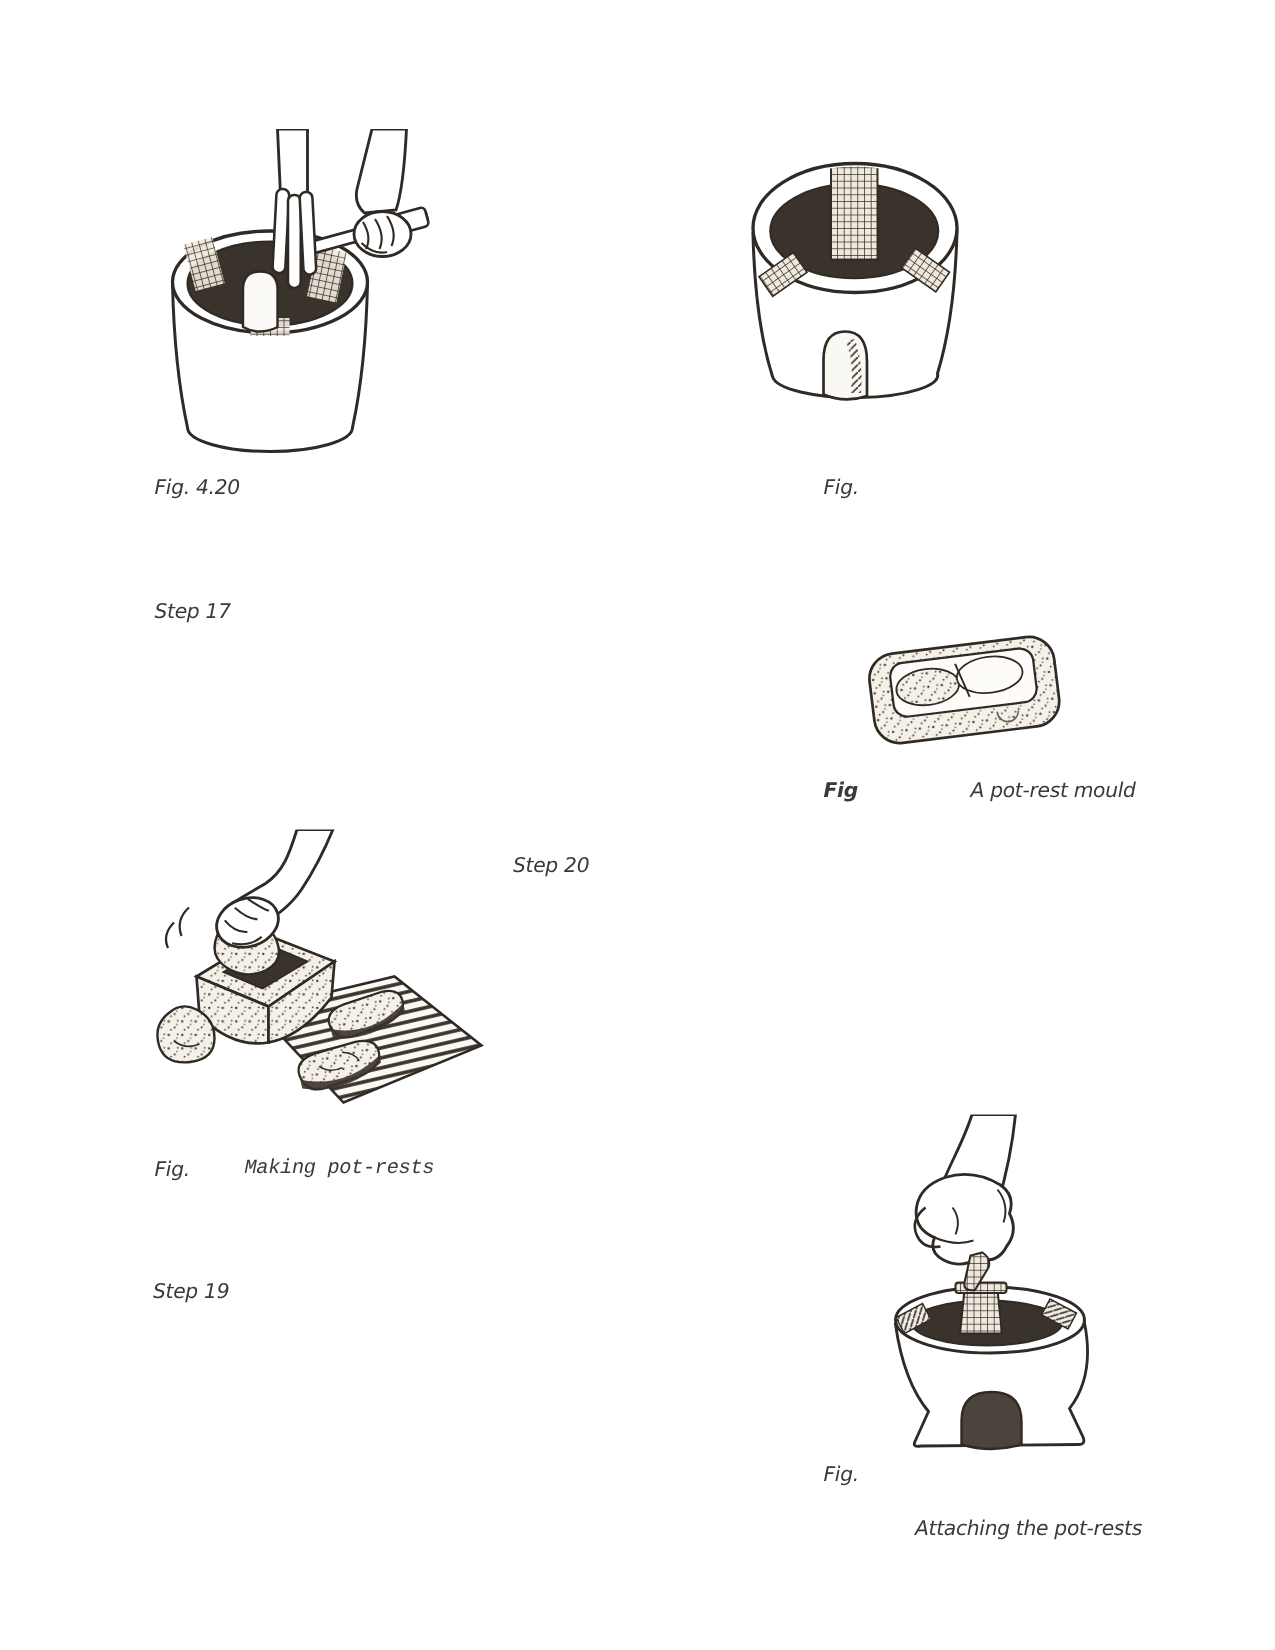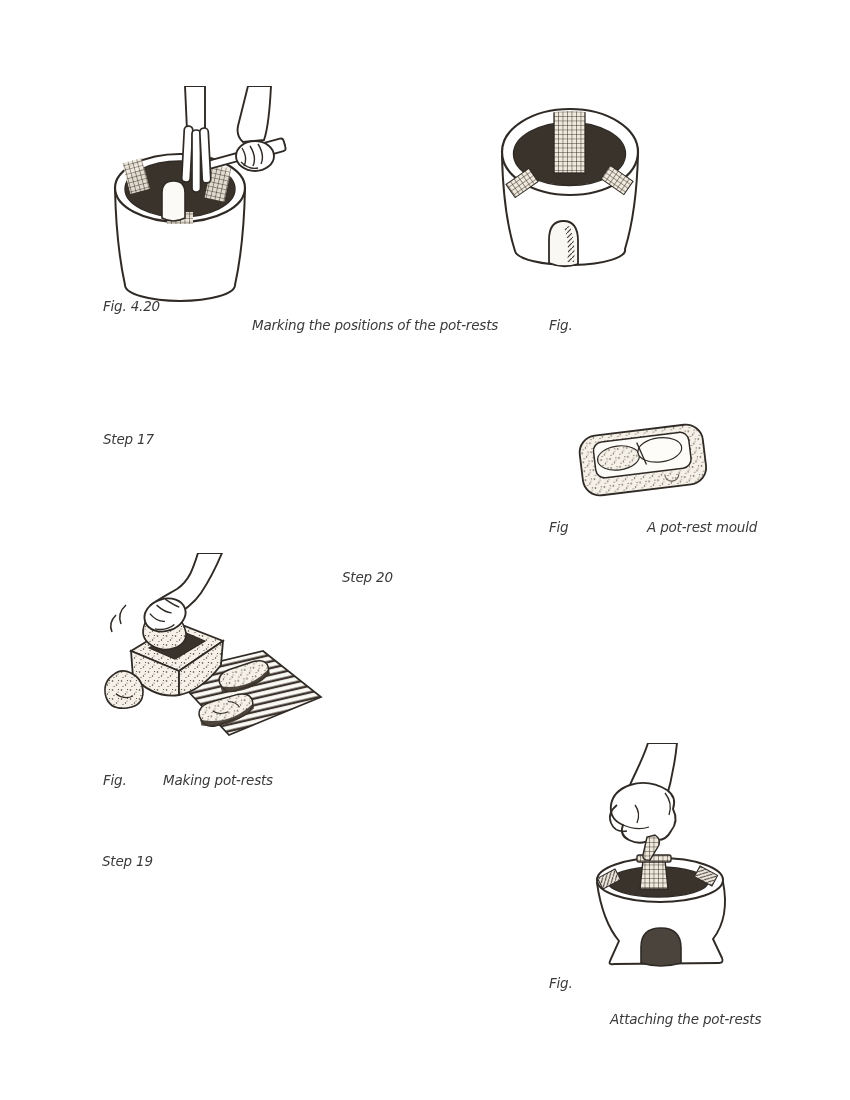--- a/index.html
+++ b/index.html
@@ -214,32 +214,31 @@
       <g>
         <path d="M71,0 C66,16 58,30 53,42 L88,60 C94,40 98,20 100,0 Z" fill="#ffffff" stroke="#2f2a25" stroke-width="1.9"></path>
         <path d="M53,42 Q36,48 34,62 Q32,76 46,82 Q42,92 52,97 Q64,103 74,96 Q88,100 94,88 Q102,78 96,66 Q100,54 90,47 Q72,36 53,42 Z" fill="#ffffff" stroke="#2f2a25" stroke-width="1.9"></path>
         <path d="M46,82 Q60,88 72,84 M88,50 Q96,60 92,72 M58,62 Q64,70 60,80" fill="none" stroke="#2f2a25" stroke-width="1.3"></path>
         <path d="M40,62 Q30,70 34,80 Q38,90 50,88" fill="none" stroke="#2f2a25" stroke-width="1.7"></path>
         <path d="M70,94 L66,112 Q65,118 73,117 L82,102 Q84,96 78,92 Z" fill="url(#p5grid)" stroke="#2f2a25" stroke-width="1.4"></path>
       </g>
     </svg>
   </div>
 
-  <span class="cap" style="left:103px;top:298px;text-align:center;">Fig. 4.20</span>
-  <span class="cap" style="left:252px;top:317px;">Marking the positions of the pot-rests</span>
+  <span class="cap" style="left:103px;top:317px;text-align:center;">Fig. 4.20</span>
   <span class="cap" style="left:549px;top:317px;">Fig.</span>
 
-  <span class="cap" style="left:103px;top:431px;text-align:center;">Step 17</span>
-
-  <span class="cap" style="left:549px;top:519px;">Fig</span>
+  <span class="cap" style="left:103px;top:400px;text-align:center;">Step 17</span>
+
+  <span class="cap" style="left:549px;top:519px;font-weight:bold;">Fig</span>
   <span class="cap" style="left:607px;top:519px;margin-left:40px;">A pot-rest mould</span>
 
   <span class="cap" style="left:342px;top:569px;">Step 20</span>
 
   <span class="cap" style="left:103px;top:772px;">Fig.</span>
-  <span class="cap" style="left:163px;top:772px;">Making pot-rests</span>
+  <span class="cap" style="left:163px;top:772px;font-family:Liberation Mono, monospace;">Making pot-rests</span>
 
   <span class="cap" style="left:102px;top:853px;">Step 19</span>
 
   <span class="cap" style="left:549px;top:975px;">Fig.</span>
   <span class="cap" style="left:610px;top:1011px;">Attaching the pot-rests</span>
 
 </div>
 
 </body></html>

